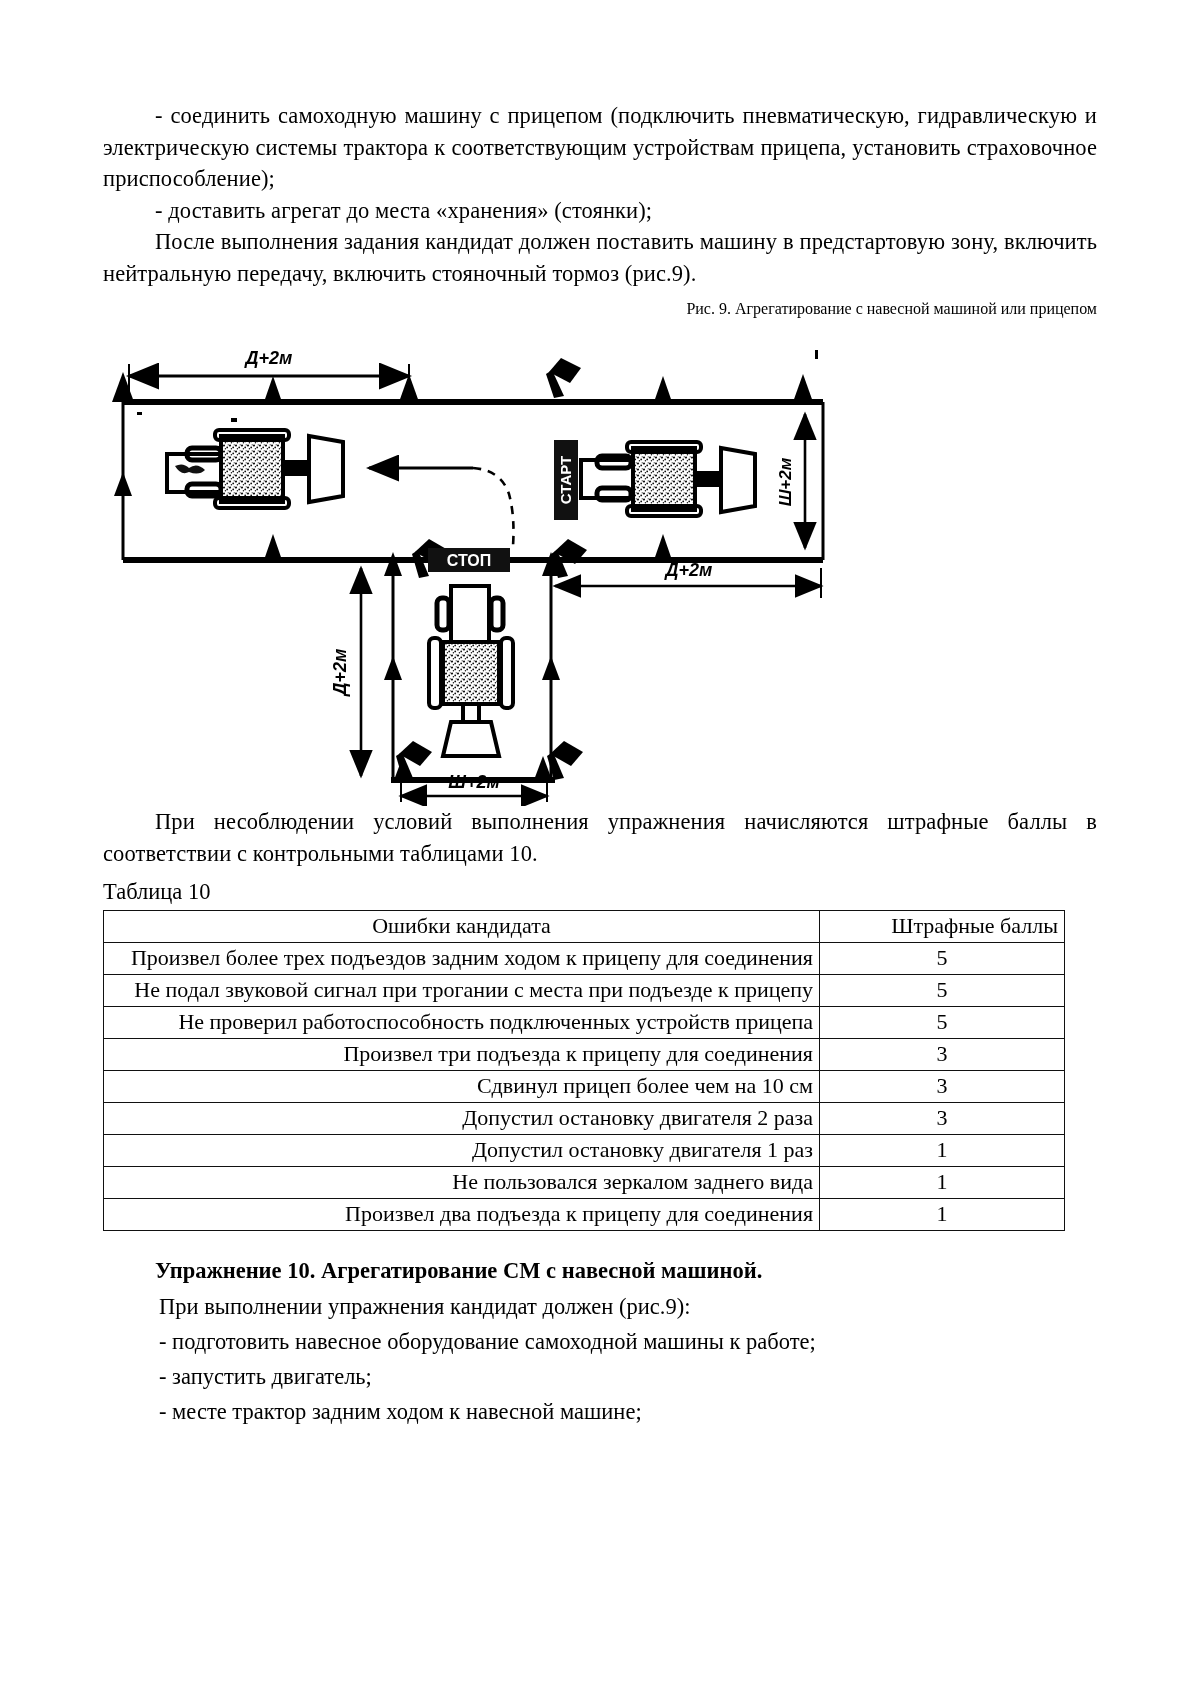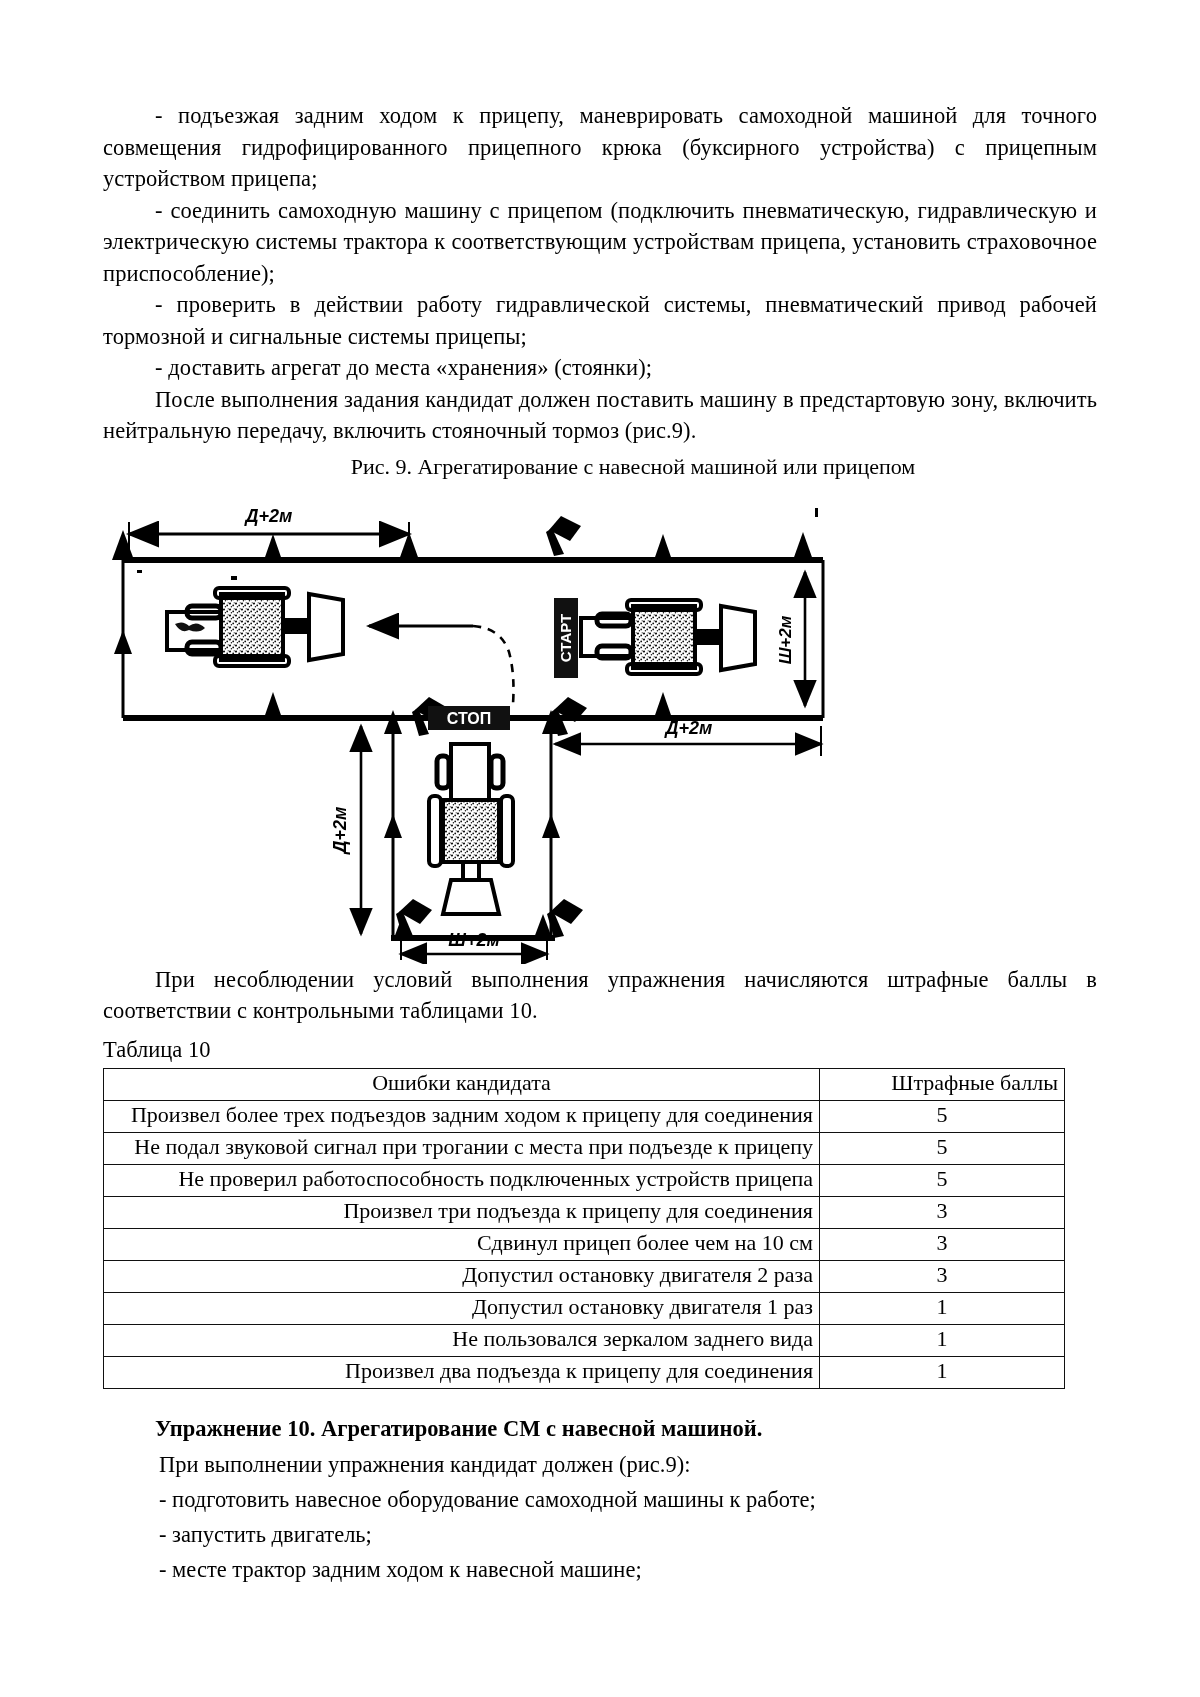--- a/index.html
+++ b/index.html
@@ -28,24 +28,24 @@
     margin: 0;
     font-size: 22.5px;
     line-height: 31.5px;
     text-align: justify;
     text-indent: 52px;
     letter-spacing: 0.1px;
   }
 
   .fig-caption {
     margin: 4px 0 0 0;
-    font-size: 22px;
+    font-size: 16px;
     line-height: 31px;
     text-indent: 66px;
-    text-align: center;
+    text-align: right;
   }
 
   
   .figure {
     position: relative;
     width: 1000px;
     height: 470px;
     margin: 12px 0 0 0;
   }
   .fig-svg { position: absolute; left: 0; top: 0; }
@@ -96,23 +96,21 @@
     font-size: 22.5px;
     line-height: 31px;
     text-indent: 52px;
   }
 </style>
 </head>
 <body>
 
 <div class="page">
 
-  <p class="body-text">- подъезжая задним ходом к прицепу, маневрировать самоходной машиной для точного совмещения гидрофицированного прицепного крюка (буксирного устройства) с прицепным устройством прицепа;</p>
   <p class="body-text">- соединить самоходную машину с прицепом (подключить пневматическую, гидравлическую и электрическую системы трактора к соответствующим устройствам прицепа, установить страховочное приспособление);</p>
-  <p class="body-text">- проверить в действии работу гидравлической системы, пневматический привод рабочей тормозной и сигнальные системы прицепы;</p>
   <p class="body-text">- доставить агрегат до места «хранения» (стоянки);</p>
   <p class="body-text">После выполнения задания кандидат должен поставить машину в предстартовую зону, включить нейтральную передачу, включить стояночный тормоз (рис.9).</p>
 
   <p class="fig-caption">Рис. 9. Агрегатирование с навесной машиной или прицепом</p>
 
   <div class="figure">
     <svg class="fig-svg" width="1000" height="470" viewBox="0 0 1000 470" xmlns="http://www.w3.org/2000/svg">
       <defs>
         <marker id="ar" markerWidth="11" markerHeight="9" refX="10" refY="4.5" orient="auto">
           <path d="M0,0 L11,4.5 L0,9 z" fill="#000"></path>

